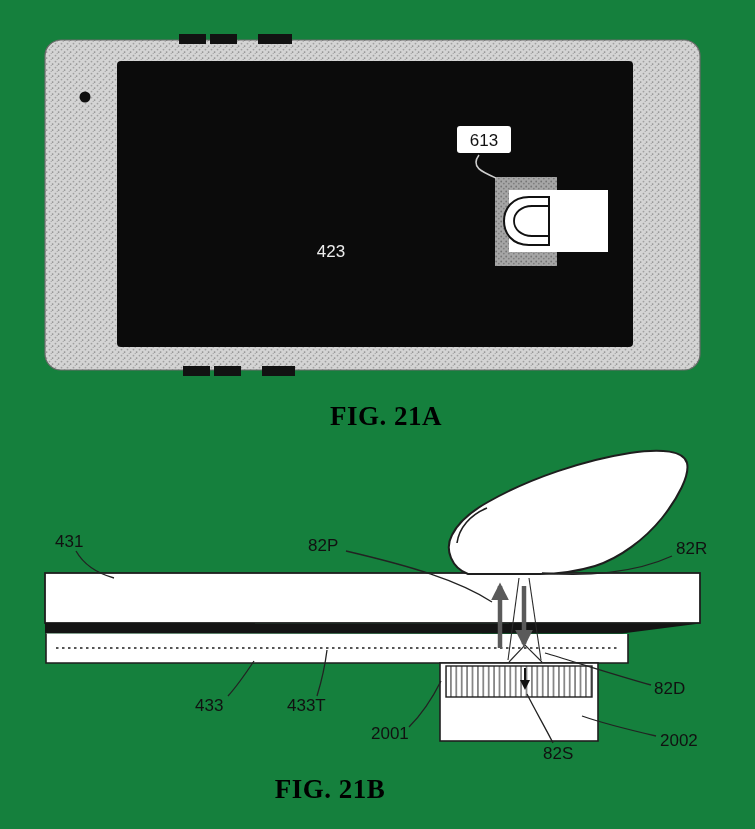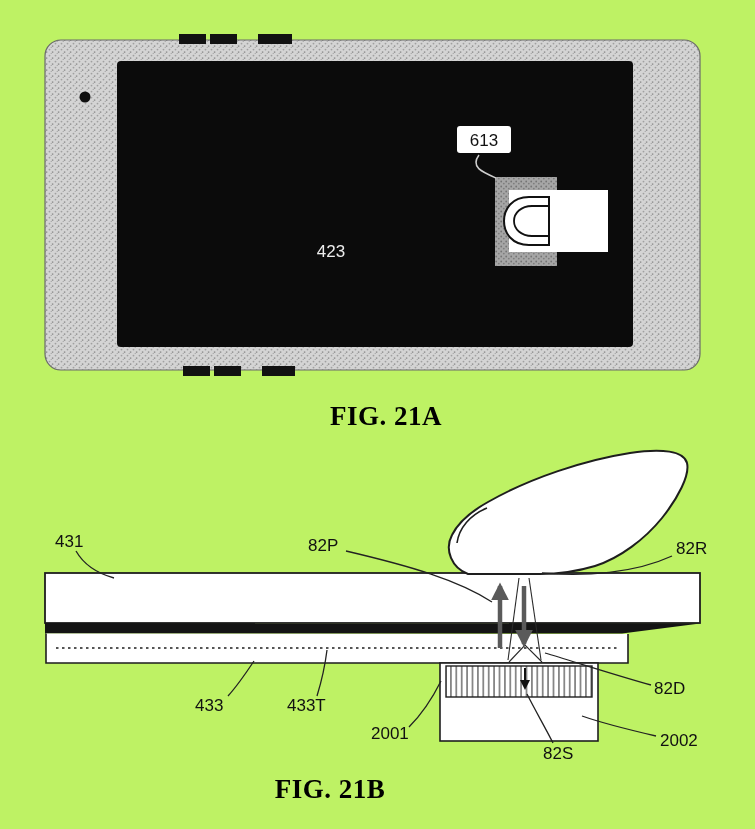--- a/index.html
+++ b/index.html
@@ -4,21 +4,21 @@
 <style>
   html, body {
     margin: 0;
     padding: 0;
     background: #ffffff;
   }
   .stage {
     position: relative;
     width: 755px;
     height: 829px;
-    background: #bef264;
+    background: #15803d;
     overflow: hidden;
     font-family: "Liberation Sans", "DejaVu Sans", sans-serif;
     text-align: right;
   }
   svg { position: absolute; inset: 0; display: block; }
   .ref-label {
     font-family: "Liberation Sans", "DejaVu Sans", sans-serif;
     font-size: 17px;
     fill: #111111;
   }

